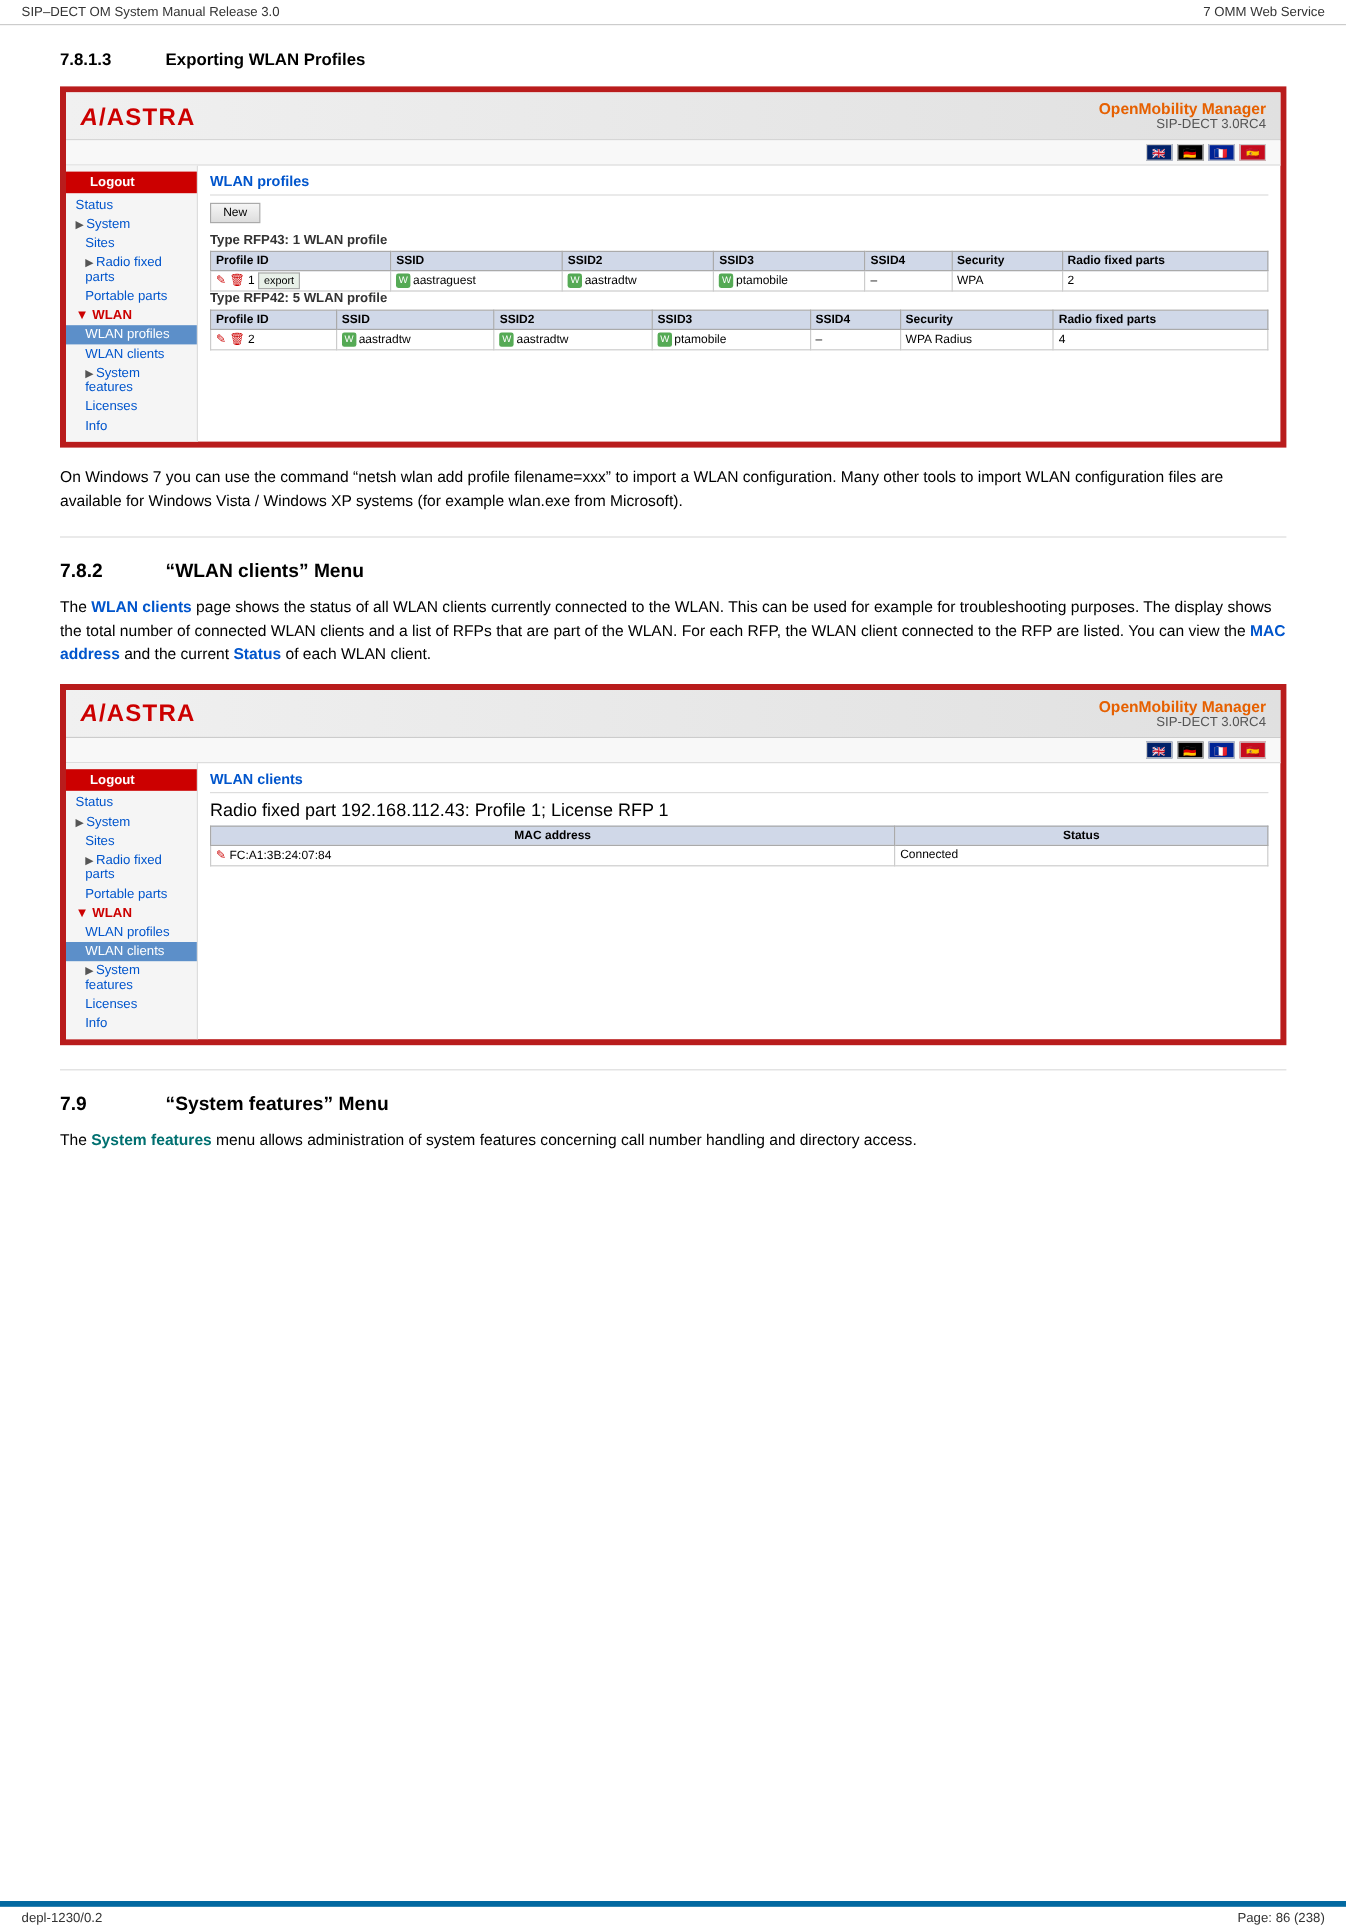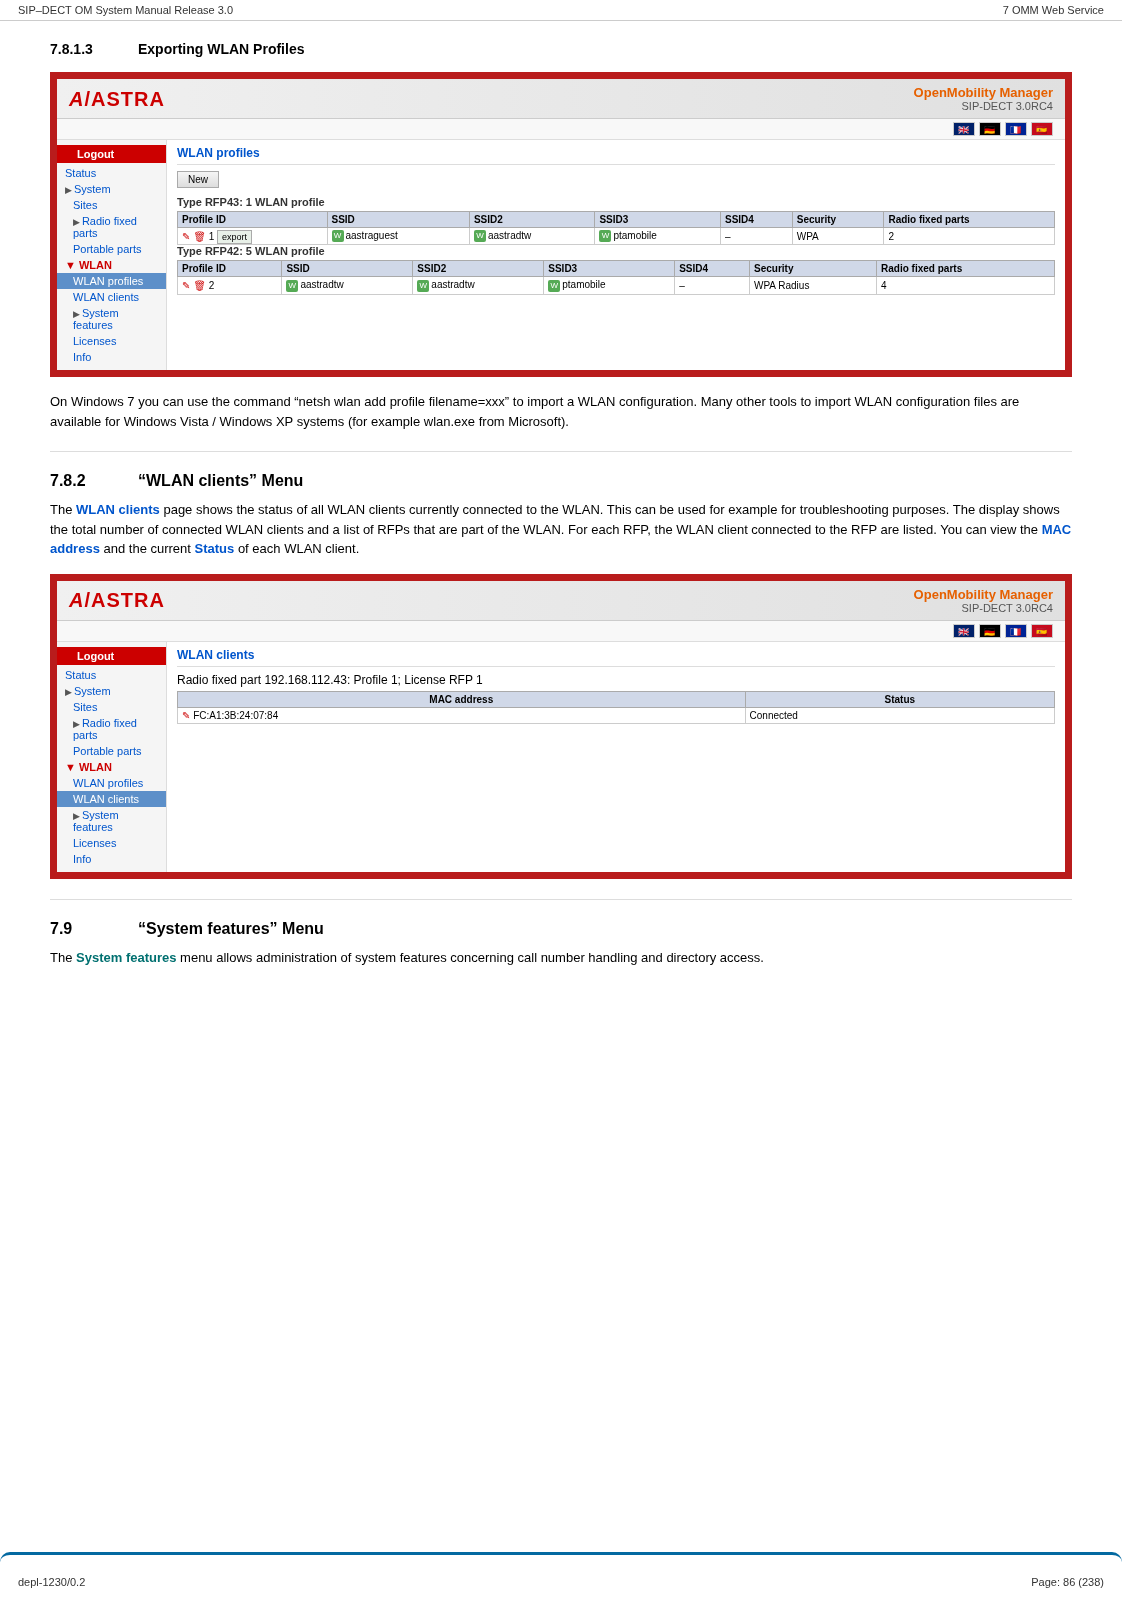--- a/index.html
+++ b/index.html
@@ -44,21 +44,21 @@
       font-weight: bold;
       margin-bottom: 10px;
       display: flex;
       gap: 8px;
     }
 
     p { font-size: 13px; line-height: 1.5; margin-bottom: 10px; }
 
     
     .screenshot-box {
-      border: 7px solid #b91c1c;
+      border: 5px solid #b91c1c;
       margin: 15px 0 15px 0;
       padding: 0;
       background: #fff;
     }
 
     
     .omm-header {
       background: linear-gradient(to right, #f0f0f0, #e0e0e0);
       display: flex;
       justify-content: space-between;
@@ -215,30 +215,29 @@
     .wlan-client-table td {
       padding: 2px 4px;
       border: 1px solid #ccc;
     }
 
     
     .footer-bar {
       display: flex;
       justify-content: space-between;
       align-items: center;
-      padding: 21px 18px;
-      border-top: 3px solid #0369a1;
+      padding: 4px 18px;
+      border-top: 5px solid #0369a1;
       font-size: 11px;
       color: #333;
       margin-top: auto;
       position: fixed;
       bottom: 0;
       width: 1122px;
       background: #fff;
-      border-radius: 10px;
     }
 
     .highlight-blue { color: #0055cc; font-weight: bold; }
     .highlight-teal { color: #007070; font-weight: bold; }
 
     .page-wrapper {
       display: flex;
       flex-direction: column;
       min-height: 1609px;
     }
@@ -422,21 +421,21 @@
             <div class="sidebar-item wlan-section">▼ WLAN</div>
             <div class="sidebar-item sub link">WLAN profiles</div>
             <div class="sidebar-item sub active">WLAN clients</div>
             <div class="sidebar-item sub link"><span class="sidebar-arrow">▶</span>System features</div>
             <div class="sidebar-item sub link">Licenses</div>
             <div class="sidebar-item sub link">Info</div>
           </div>
 
           <div class="omm-main">
             <div class="omm-page-title">WLAN clients</div>
-            <div style="font-size:12px;margin-bottom:4px;">
+            <div style="font-size:15px;margin-bottom:4px;">
               <span>Radio fixed part 192.168.112.43:  Profile 1;  License RFP 1</span>
             </div>
             <table class="wlan-client-table">
               <thead>
                 <tr>
                   <th>MAC address</th>
                   <th>Status</th>
                 </tr>
               </thead>
               <tbody>

